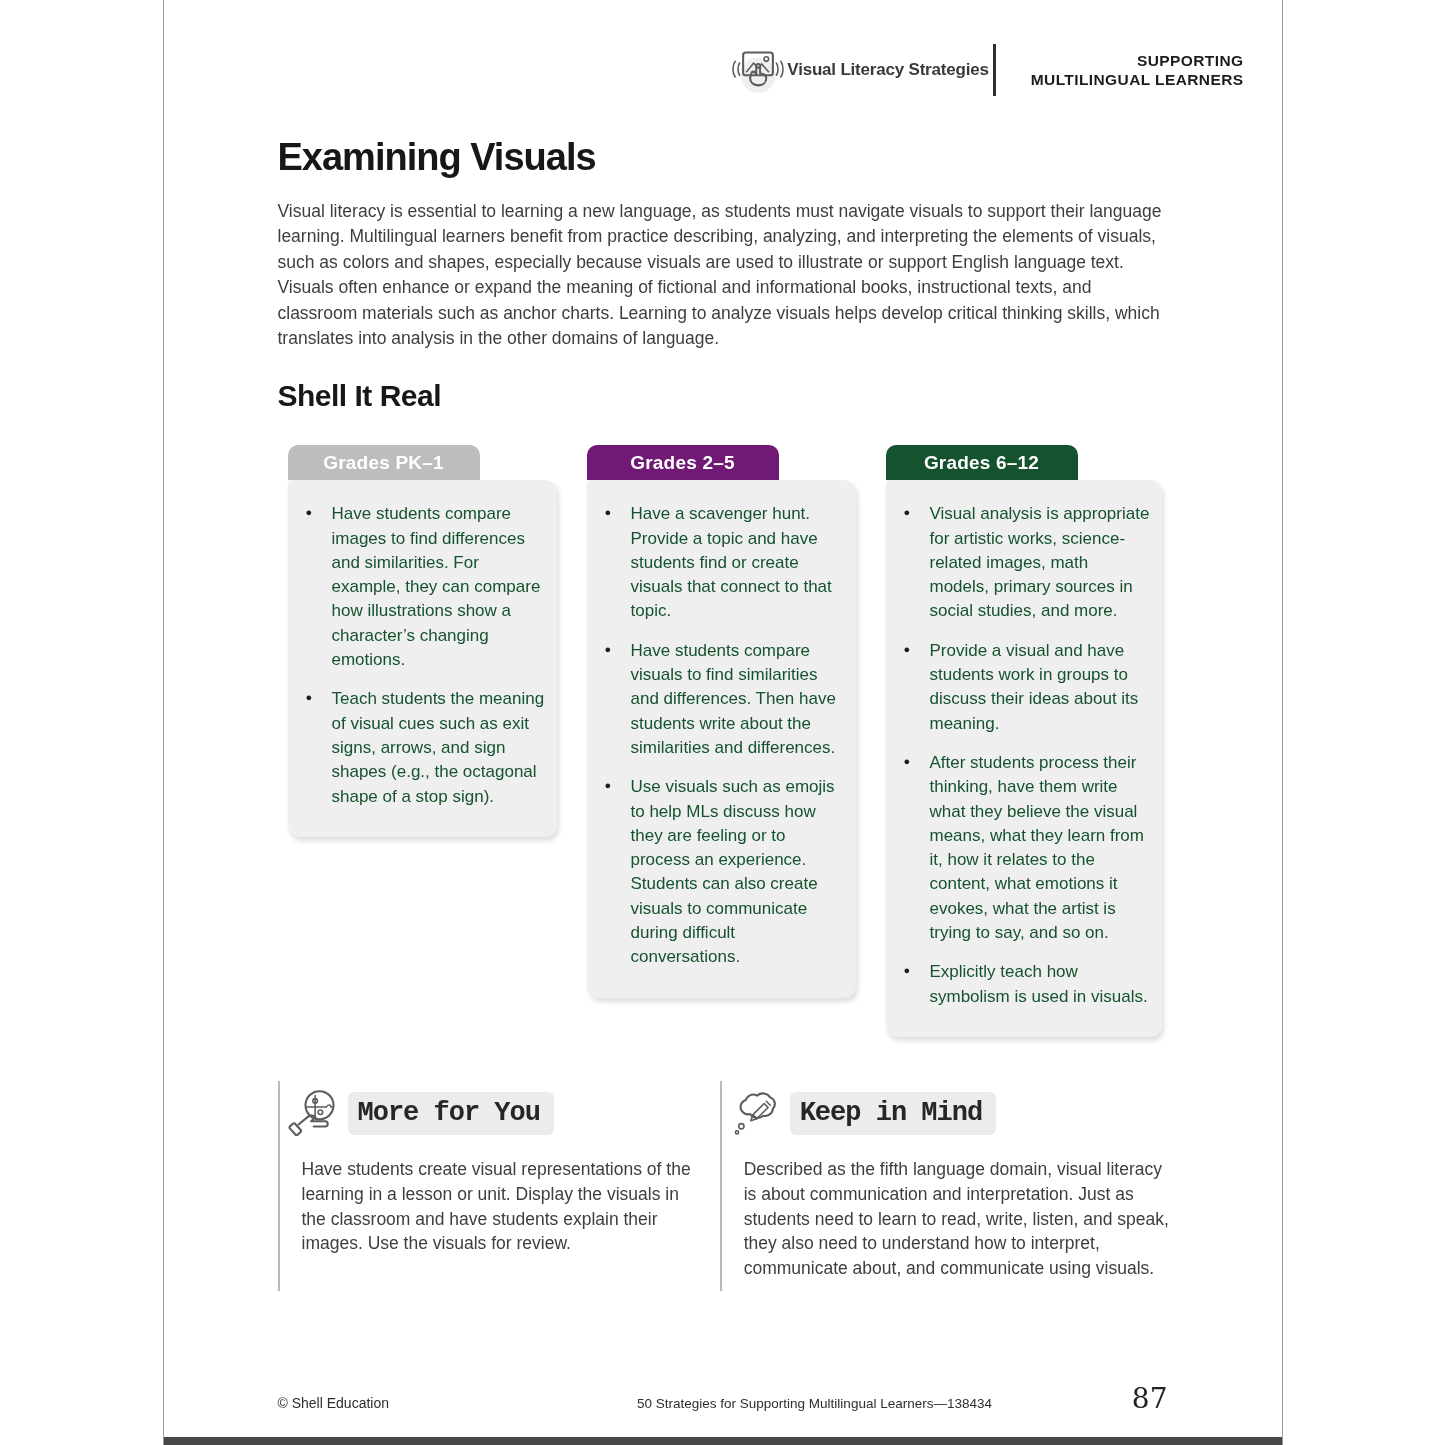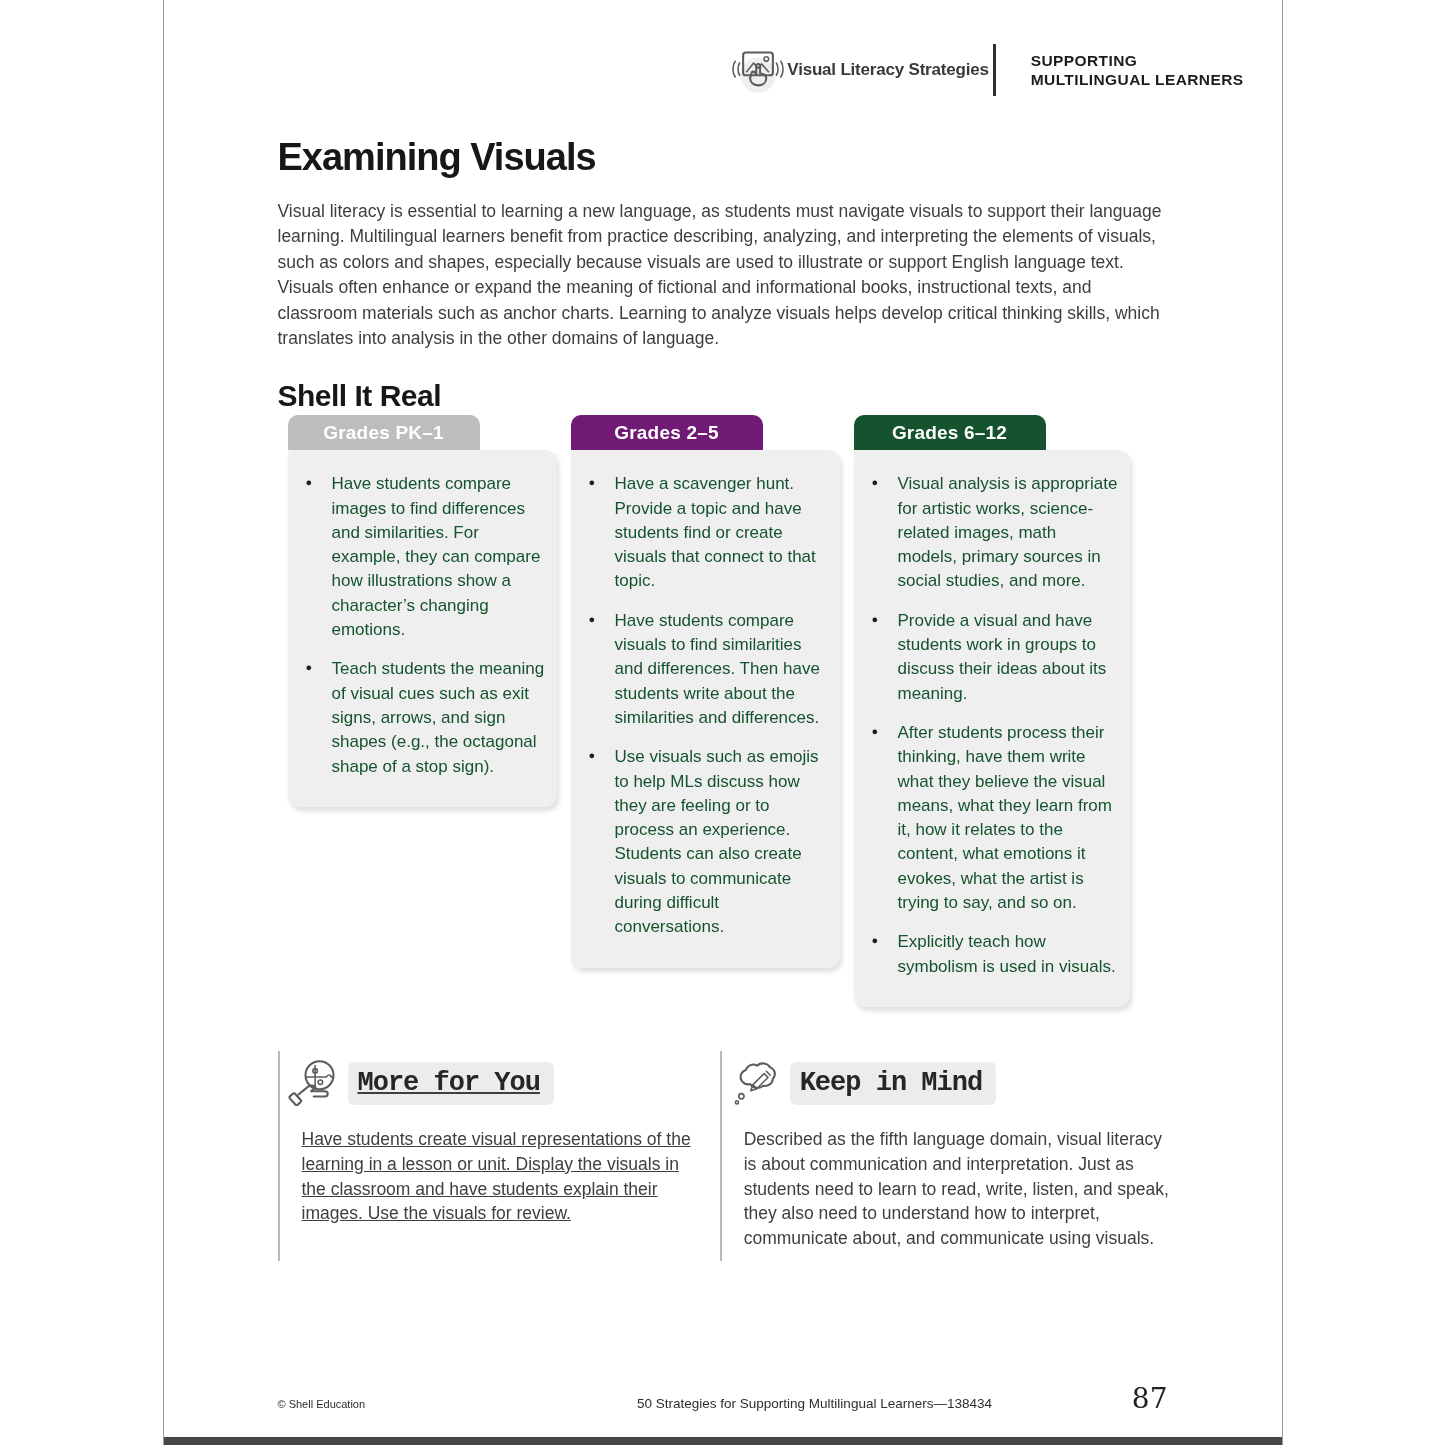--- a/index.html
+++ b/index.html
@@ -16,20 +16,21 @@
     border-right: 1px solid #9a9a9a;
     overflow: hidden;
   }
 
   
   .header {
     display: flex;
     align-items: center;
     justify-content: flex-end;
     padding: 42px 38px 0 0;
+    text-align: right;
   }
   .logo-icon { width: 58px; height: 56px; flex: 0 0 auto; }
   .logo-label {
     font-size: 17px;
     font-weight: 600;
     color: #3a3a3a;
     letter-spacing: -0.2px;
     padding-right: 4px;
   }
   .header-divider {
@@ -67,22 +68,22 @@
     margin-top: 28px;
     font-size: 30px;
     font-weight: 900;
     letter-spacing: -0.5px;
     color: #171717;
   }
 
   
   .cards-row {
     display: flex;
-    gap: 14px;
-    margin: 2px 0 0 10px;
+    gap: 30px;
+    margin: 32px 0 0 10px;
     align-items: flex-start;
   }
   .grade-card { width: 269px; }
   .grade-card:last-child { width: 276px; }
   .grade-tab {
     display: inline-block;
     min-width: 192px;
     padding: 7px 18px 6px;
     border-radius: 10px 10px 0 0;
     color: #fff;
@@ -121,21 +122,21 @@
   .callouts {
     display: flex;
     gap: 16px;
     margin: 44px 0 0 114px;
     padding-right: 110px;
   }
   .callout {
     border-left: 2px solid #b9b9b9;
     padding: 4px 0 10px 8px;
   }
-  .callout-more { width: 432px; text-decoration: underline; }
+  .callout-more { width: 432px; }
   .callout-keep { width: 458px; }
   .callout-head {
     display: flex;
     align-items: center;
     gap: 4px;
   }
   .callout-icon { width: 56px; height: 58px; flex: 0 0 auto; }
   .callout-title {
     font-family: "Liberation Mono", monospace;
     font-size: 27px;
@@ -157,21 +158,21 @@
 
   
   .footer {
     position: absolute;
     left: 0; right: 0;
     bottom: 30px;
     display: flex;
     align-items: baseline;
     padding: 0 110px 0 114px;
   }
-  .footer-left { font-size: 11px; color: #2e2e2e; width: 280px; }
+  .footer-left { font-size: 14px; color: #2e2e2e; width: 280px; }
   .footer-center { font-size: 13.5px; color: #2e2e2e; flex: 1; text-align: center; }
   .footer-page-number {
     font-family: "DejaVu Serif", serif;
     font-size: 28px;
     color: #222;
     width: 100px;
     text-align: right;
     padding-right: 4px;
   }
   .bottom-bar {

